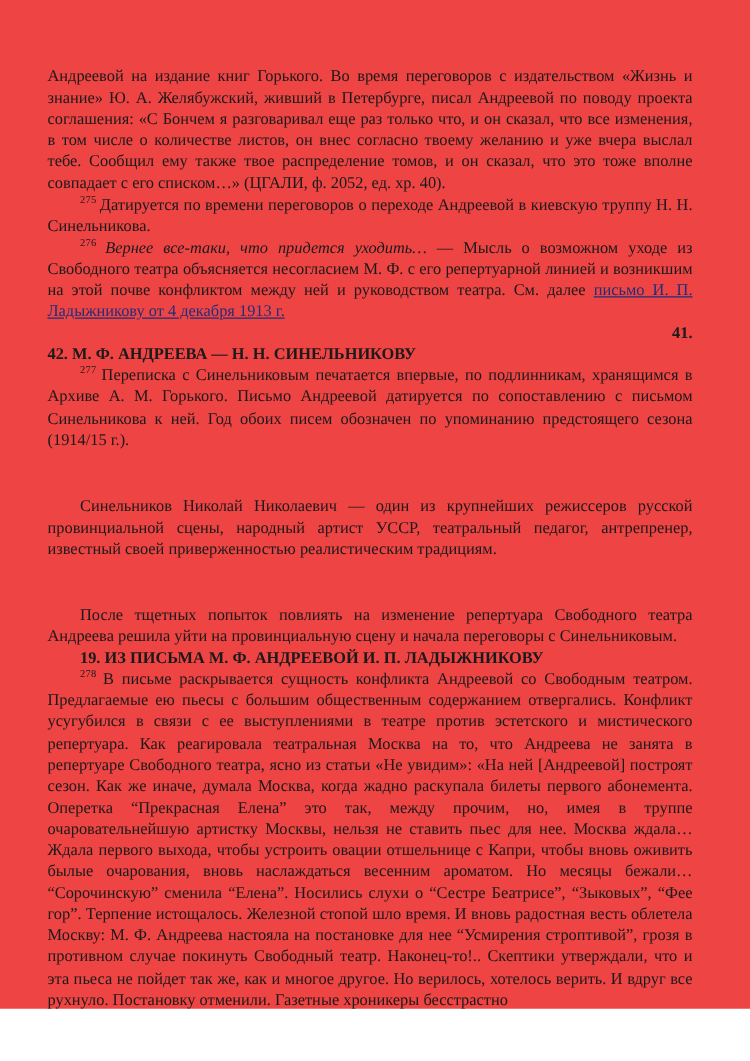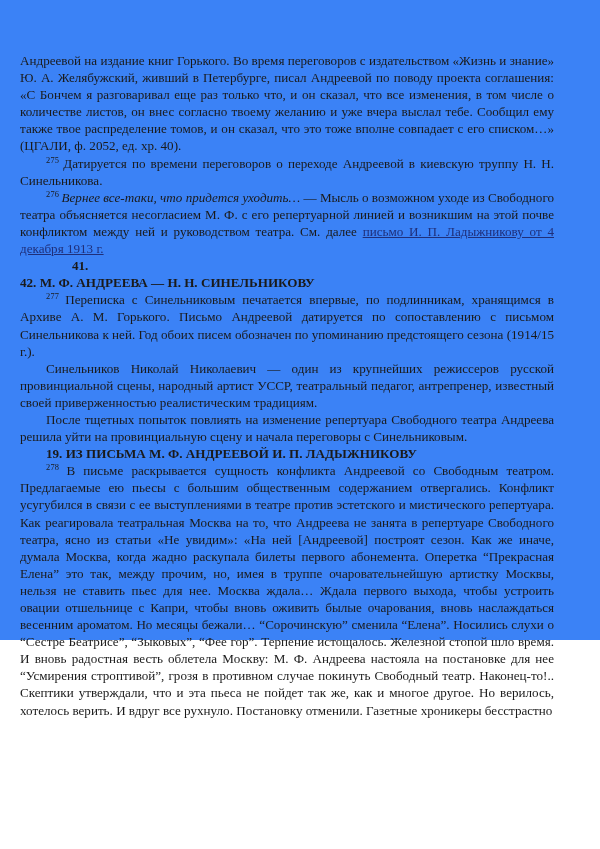--- a/index.html
+++ b/index.html
@@ -10,35 +10,36 @@
   body {
     width: 600px;
     height: 849px;
     overflow: hidden;
     font-family: "Liberation Serif", "DejaVu Serif", serif;
     color: #1a1a1a;
   }
   .page {
     box-sizing: border-box;
     width: 600px;
-    height: 640px;
-    background: #3b82f6;
-    padding: 52px 46px 0 20px;
+    height: 807px;
+    background: #ef4444;
+    padding: 52px 46px 0 38px;
   }
   .body-text {
     font-size: 13.1px;
     line-height: 17.1px;
     text-align: justify;
     text-justify: inter-word;
     margin: 0;
     -webkit-hyphens: none;
     hyphens: none;
   }
   .para-indent {
     text-indent: 26px;
+    margin-top: 36px;
   }
   .cont {
     text-indent: 0;
   }
   .note {
     text-indent: 26px;
   }
   sup.fn {
     font-size: 8.4px;
     vertical-align: super;
@@ -71,21 +72,21 @@
   .heading-spread {
     font-weight: bold;
     font-size: 13.1px;
     line-height: 17.1px;
     margin: 0;
     text-indent: 26px;
     display: block;
   }
   .heading-spread > .sp-row {
     display: flex;
-    justify-content: flex-start;
+    justify-content: flex-end;
     padding-left: 26px;
   }
 </style>
 </head>
 <body>
 
 <div class="page">
 
   <p class="body-text cont">Андреевой на издание книг Горького. Во время переговоров с издательством «Жизнь и знание» Ю. А. Желябужский, живший в Петербурге, писал Андреевой по поводу проекта соглашения: «С Бончем я разговаривал еще раз только что, и он сказал, что все изменения, в том числе о количестве листов, он внес согласно твоему желанию и уже вчера выслал тебе. Сообщил ему также твое распределение томов, и он сказал, что это тоже вполне совпадает с его списком…» (ЦГАЛИ, ф. 2052, ед. хр. 40).</p>
 

